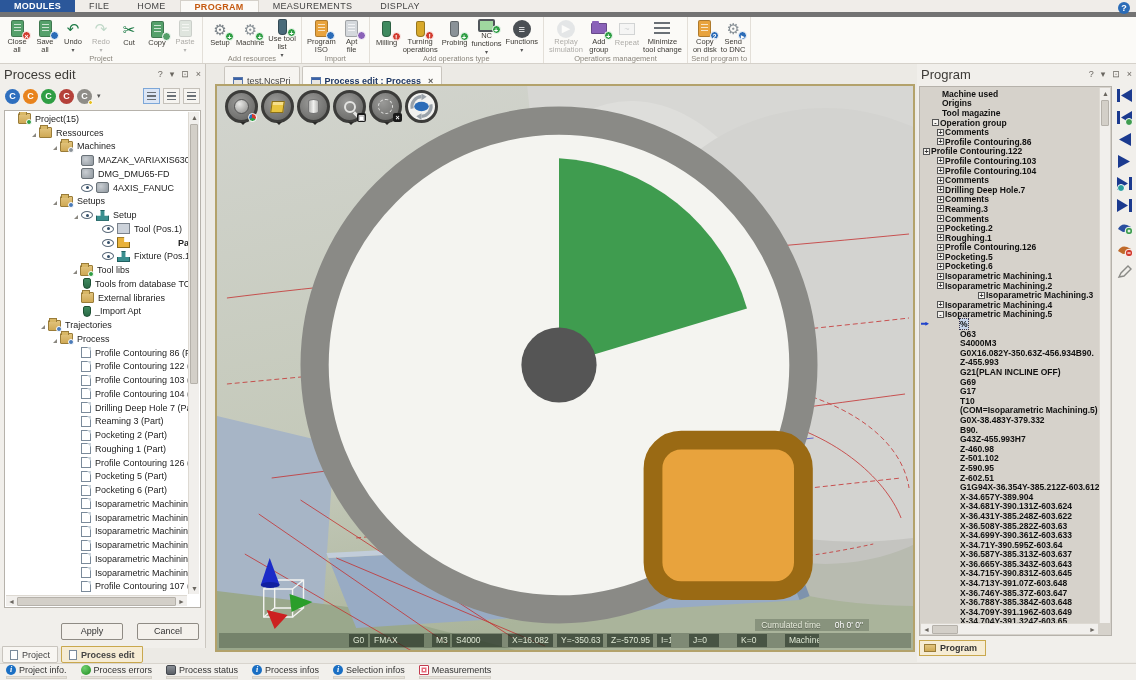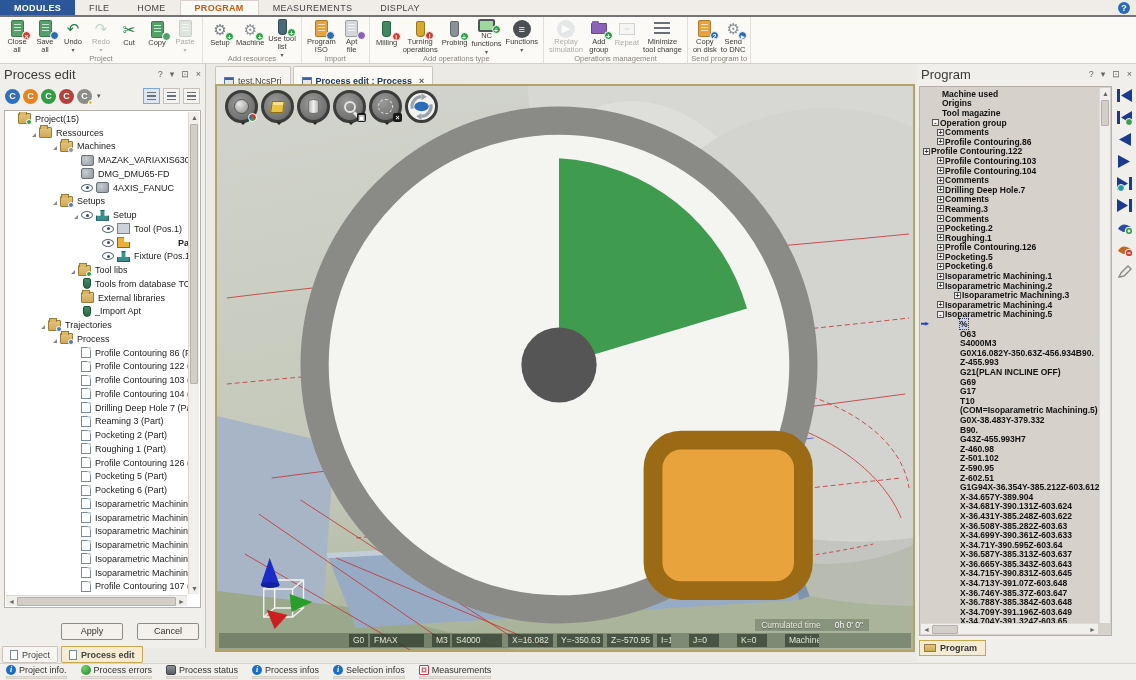--- a/index.html
+++ b/index.html
@@ -1,21 +1,21 @@
 <!DOCTYPE html>
 <html><head>
 <meta charset="utf-8">
 <style>
   * { margin:0; padding:0; box-sizing:border-box; }
   html,body { width:1136px; height:680px; overflow:hidden; background:#eceae5;
     font-family:"Liberation Sans", sans-serif; -webkit-font-smoothing:antialiased; }
 
   
   #tabbar { position:absolute; left:0; top:0; width:1136px; height:17px; background:#f0ede9;
-    border-bottom:2px solid #737373; display:flex; align-items:stretch; }
+    border-bottom:5px solid #737373; display:flex; align-items:stretch; }
   .rtab { font-size:9px; color:#444; padding:0 14px; display:flex; align-items:center;
     letter-spacing:.3px; cursor:default; }
   .rtab.blue { background:#2b579a; color:#fff; font-weight:bold; }
   .rtab.active { background:#fbfaf7; color:#c55a11; font-weight:bold;
     border:1px solid #d5d1ca; border-bottom:none; }
   #help-btn { position:absolute; right:6px; top:2px; width:12px; height:12px; border-radius:50%;
     background:#2b6cb8; color:#fff; font:bold 9px/12px "Liberation Sans",sans-serif; text-align:center; }
 
   
   #ribbon { position:absolute; left:0; top:17px; width:1136px; height:47px; background:#fbfaf7;
@@ -101,21 +101,21 @@
     border-left:1px solid #ddd9d2; }
   .sb-h { position:absolute; left:1px; right:13px; bottom:1px; height:11px; background:#f1efec;
     border-top:1px solid #ddd9d2; display:flex; align-items:center; }
   .sb-thumb { background:#d3cfc8; border:1px solid #b5b1aa; border-radius:1px; }
   .sb-arr { font-size:7px; color:#6a6660; text-align:center; width:11px; line-height:11px; }
   #lp-buttons { position:absolute; right:6px; bottom:8px; display:flex; }
   .pbtn { width:62px; height:17px; background:#f4f1ec; border:1px solid #8f8b84; border-radius:2px;
     font-size:9px; color:#333; text-align:center; line-height:15px; margin-left:14px; cursor:pointer; }
 
   
-  #vtabs { position:absolute; left:215px; top:66px; height:28px; display:flex; }
+  #vtabs { position:absolute; left:224px; top:66px; height:28px; display:flex; }
   .vtab { display:flex; align-items:center; padding:0 8px; font-size:9px; color:#444;
     background:#f6f4f0; border:1px solid #c9c5be; border-bottom:none; margin-right:2px;
     border-radius:2px 2px 0 0; cursor:pointer; }
   .vtab.on { color:#1f3864; font-weight:bold; background:#fbfaf7; }
   .vtab-ic { width:10px; height:8px; background:#e8e6e2; border:1px solid #5a78a8; margin-right:4px;
     position:relative; }
   .vtab-ic::before { content:""; position:absolute; left:0; top:0; right:0; height:2px; background:#3a62a8; }
   .vtab-x { margin-left:7px; color:#555; font-size:9px; }
   #vp { position:absolute; left:215px; top:84px; width:700px; height:568px;
     border:2px solid #b3a26b; background:#cfd2cb; }
@@ -487,21 +487,21 @@
           <span class="eye"></span>
           <span class="lt-ic lt-part"></span>
           <span><b>Part (Pos.1)</b></span>
         </div>
         <div class="lt-row" style="padding-left: 90px;">
           <span class="lt-sp"></span>
           <span class="eye"></span>
           <span class="lt-ic lt-fixture"></span>
           <span>Fixture (Pos.1)</span>
         </div>
-        <div class="lt-row" style="padding-left: 36px; margin-left: 30px;">
+        <div class="lt-row" style="padding-left: 68px;">
           <span class="lt-exp"></span>
           <span class="lt-ic lt-folder">
             <span class="lt-dot" style="background: rgb(47, 158, 68);"></span>
           </span>
           <span>Tool libs</span>
         </div>
         <div class="lt-row" style="padding-left: 69px;">
           <span class="lt-sp"></span>
           <span class="lt-ic lt-tool"></span>
           <span>Tools from database TOOL</span>
@@ -902,21 +902,21 @@
           <span>Pocketing.6</span>
         </div>
         <div class="rt-row" style="padding-left: 17px;">
           <span class="rt-box">+</span>
           <span>Isoparametric Machining.1</span>
         </div>
         <div class="rt-row" style="padding-left: 17px;">
           <span class="rt-box">+</span>
           <span>Isoparametric Machining.2</span>
         </div>
-        <div class="rt-row" style="padding-left: 34px;">
+        <div class="rt-row" style="padding-left: 34px; margin-left: 24px;">
           <span class="rt-box">+</span>
           <span>Isoparametric Machining.3</span>
         </div>
         <div class="rt-row" style="padding-left: 17px;">
           <span class="rt-box">+</span>
           <span>Isoparametric Machining.4</span>
         </div>
         <div class="rt-row" style="padding-left: 17px;">
           <span class="rt-box">-</span>
           <span>Isoparametric Machining.5</span>

